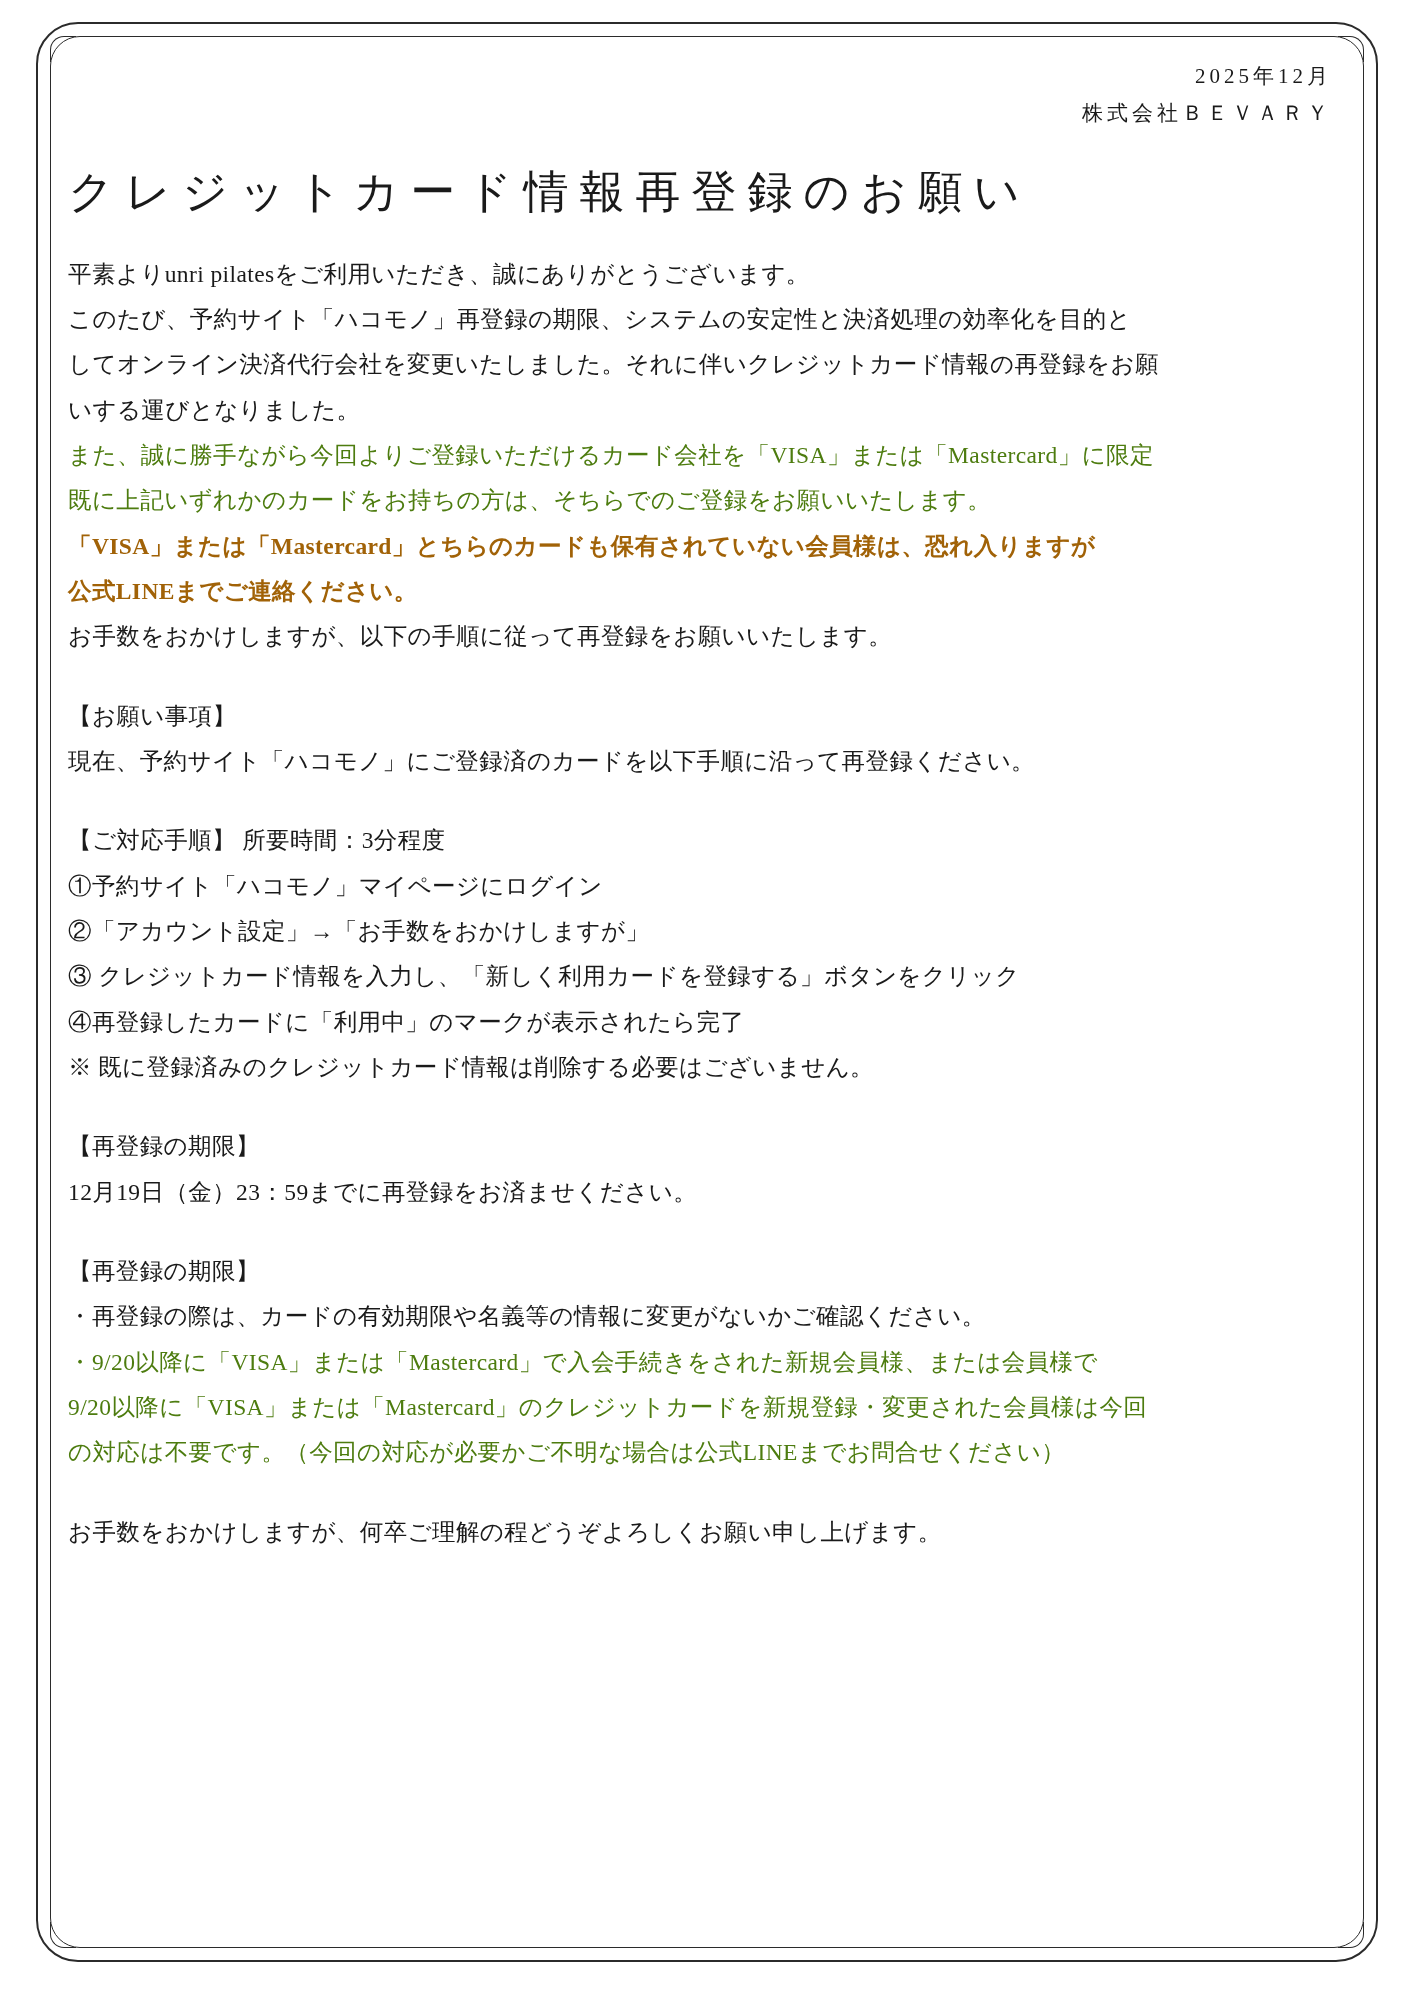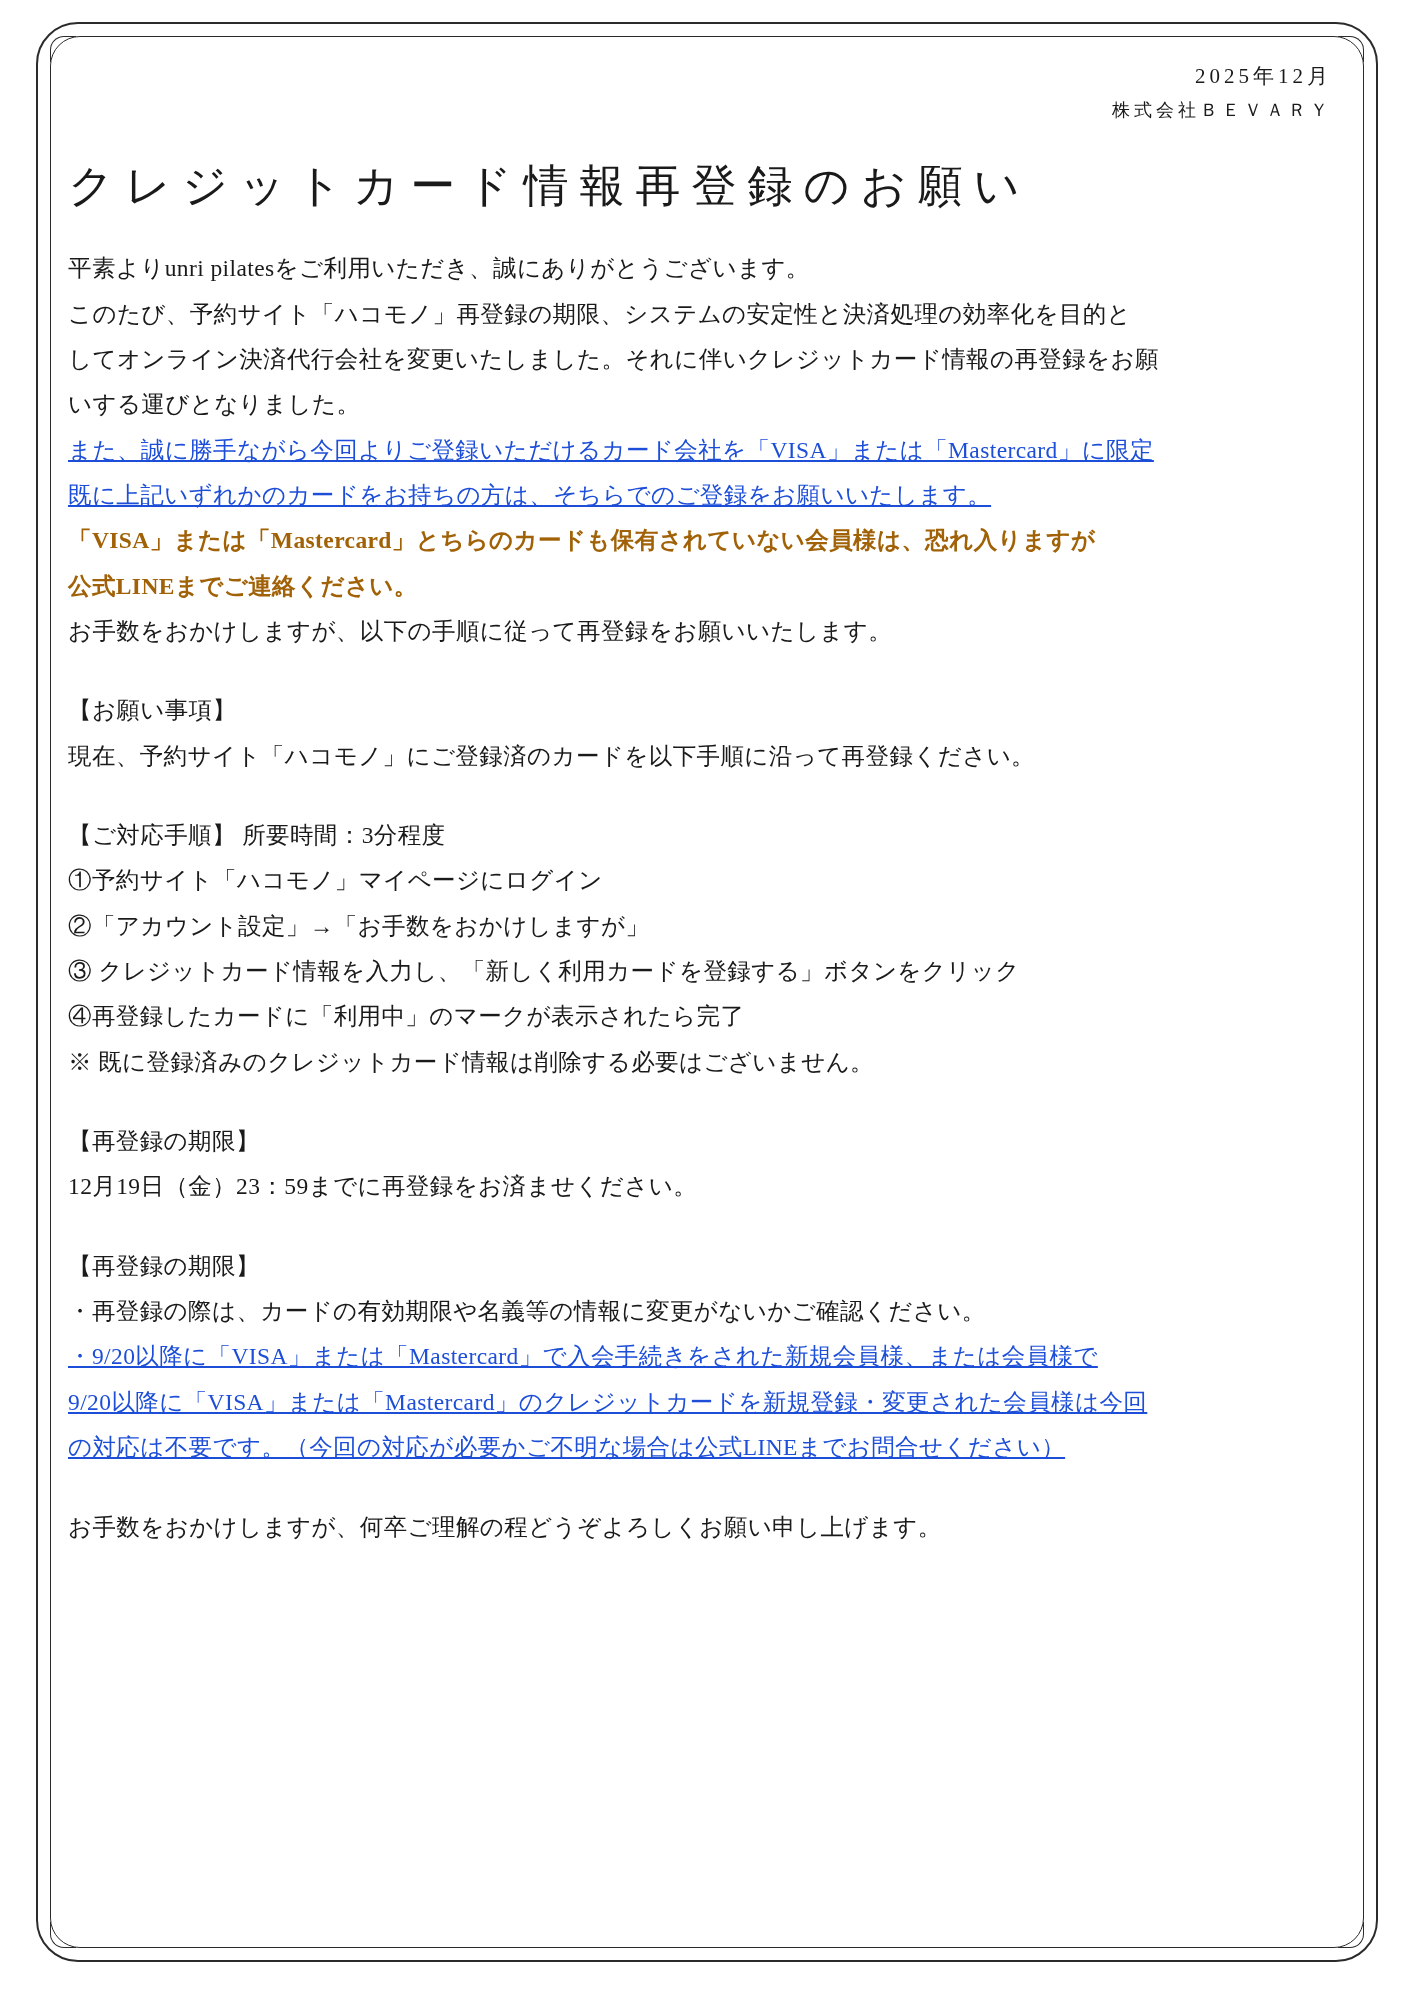--- a/index.html
+++ b/index.html
@@ -69,21 +69,21 @@
   .meta {
     text-align: right;
     padding-right: 14px;
     line-height: 1.75;
   }
   .meta-date {
     font-size: 21px;
     letter-spacing: 4px;
   }
   .meta-company {
-    font-size: 18px;
+    font-size: 21px;
     letter-spacing: 4px;
   }
 
   .doc-title {
     text-align: left;
     font-size: 45px;
     letter-spacing: 11px;
     margin-top: 30px;
     margin-bottom: 30px;
     font-weight: 400;
@@ -92,21 +92,21 @@
 
   .body-block {
     margin-top: 8px;
   }
   .line {
     font-size: 23.5px;
     line-height: 1.93;
     letter-spacing: 0.4px;
     white-space: pre-wrap;
   }
-  .red { color: #1d4ed8; text-decoration: underline; }
+  .red { color: #4d7c0f; }
   .red-strong { color: #a16207; font-weight: 700; }
   .blank { height: 34px; }
 </style>
 </head>
 <body>
 
 <div class="page">
 
   <div class="frame-outer"></div>
   <div class="frame-inner"></div>

